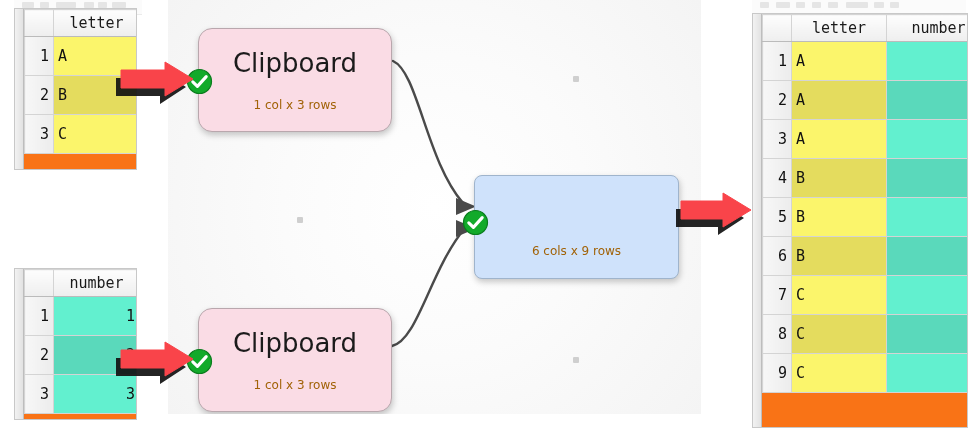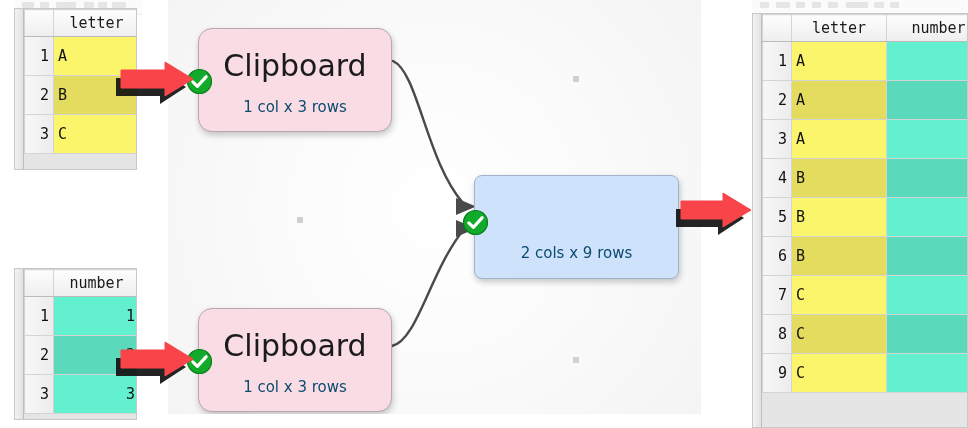--- a/index.html
+++ b/index.html
@@ -52,52 +52,52 @@
   }
   .node-cross {
     background: #cfe2fb;
     border: 1px solid #9fb4cc;
     border-radius: 8px;
   }
   .node-title {
     position: absolute;
     left: 0; right: 0;
     color: #1b1b1b;
-    font-size: 30px;
+    font-size: 26px;
     font-family: "DejaVu Sans", sans-serif;
     font-weight: 400;
     letter-spacing: 0px;
     white-space: nowrap;
   }
   .node-sub {
     position: absolute;
     left: 0; right: 0;
-    color: #0c4a6e;
-    font-size: 15px;
+    color: #a16207;
+    font-size: 12px;
     font-family: "DejaVu Sans", sans-serif;
     white-space: nowrap;
   }
 
   
   #wires {
     position: absolute;
     left: 0; top: 0;
     width: 533px;
     height: 414px;
     pointer-events: none;
   }
 
   
   .port-arrow { position: absolute; }
 
   
   .sheet {
     position: absolute;
     box-sizing: border-box;
-    background: #e5e5e5;
+    background: #f97316;
     border: 1px solid #c8c8c8;
     overflow: hidden;
   }
   .sheet-scroll-left {
     position: absolute;
     left: 0; top: 0; bottom: 0;
     width: 8px;
     background: linear-gradient(to right,#f2f2f2,#e2e2e2);
     border-right: 1px solid #bdbdbd;
   }
@@ -196,21 +196,21 @@
   <div class="node node-clipboard" style="left:30px; top:28px; width:194px; height:104px;">
     <div class="node-title" style="top:19px;">Clipboard</div>
     <div class="node-sub" style="top:69px;">1 col x 3 rows</div>
     <svg style="position:absolute; left:-13px; top:39px;" width="27" height="27" viewBox="0 0 27 27">
       <circle cx="13.5" cy="13.5" r="12" fill="#12aa2a" stroke="#0a7d1d" stroke-width="1.2"></circle>
       <path d="M 6.8,13.8 L 11.4,18.4 L 20.2,8.6" fill="none" stroke="#ffffff" stroke-width="3.1" stroke-linecap="round" stroke-linejoin="round"></path>
     </svg>
   </div>
 
   <div class="node node-cross" style="left:306px; top:175px; width:205px; height:104px;">
-    <div class="node-sub" style="top:68px;">2 cols x 9 rows</div>
+    <div class="node-sub" style="top:68px;">6 cols x 9 rows</div>
     <svg style="position:absolute; left:-13px; top:33px;" width="27" height="27" viewBox="0 0 27 27">
       <circle cx="13.5" cy="13.5" r="12" fill="#12aa2a" stroke="#0a7d1d" stroke-width="1.2"></circle>
       <path d="M 6.8,13.8 L 11.4,18.4 L 20.2,8.6" fill="none" stroke="#ffffff" stroke-width="3.1" stroke-linecap="round" stroke-linejoin="round"></path>
     </svg>
   </div>
 
   <div class="node node-clipboard" style="left:30px; top:308px; width:194px; height:104px;">
     <div class="node-title" style="top:19px;">Clipboard</div>
     <div class="node-sub" style="top:69px;">1 col x 3 rows</div>
     <svg style="position:absolute; left:-13px; top:39px;" width="27" height="27" viewBox="0 0 27 27">

